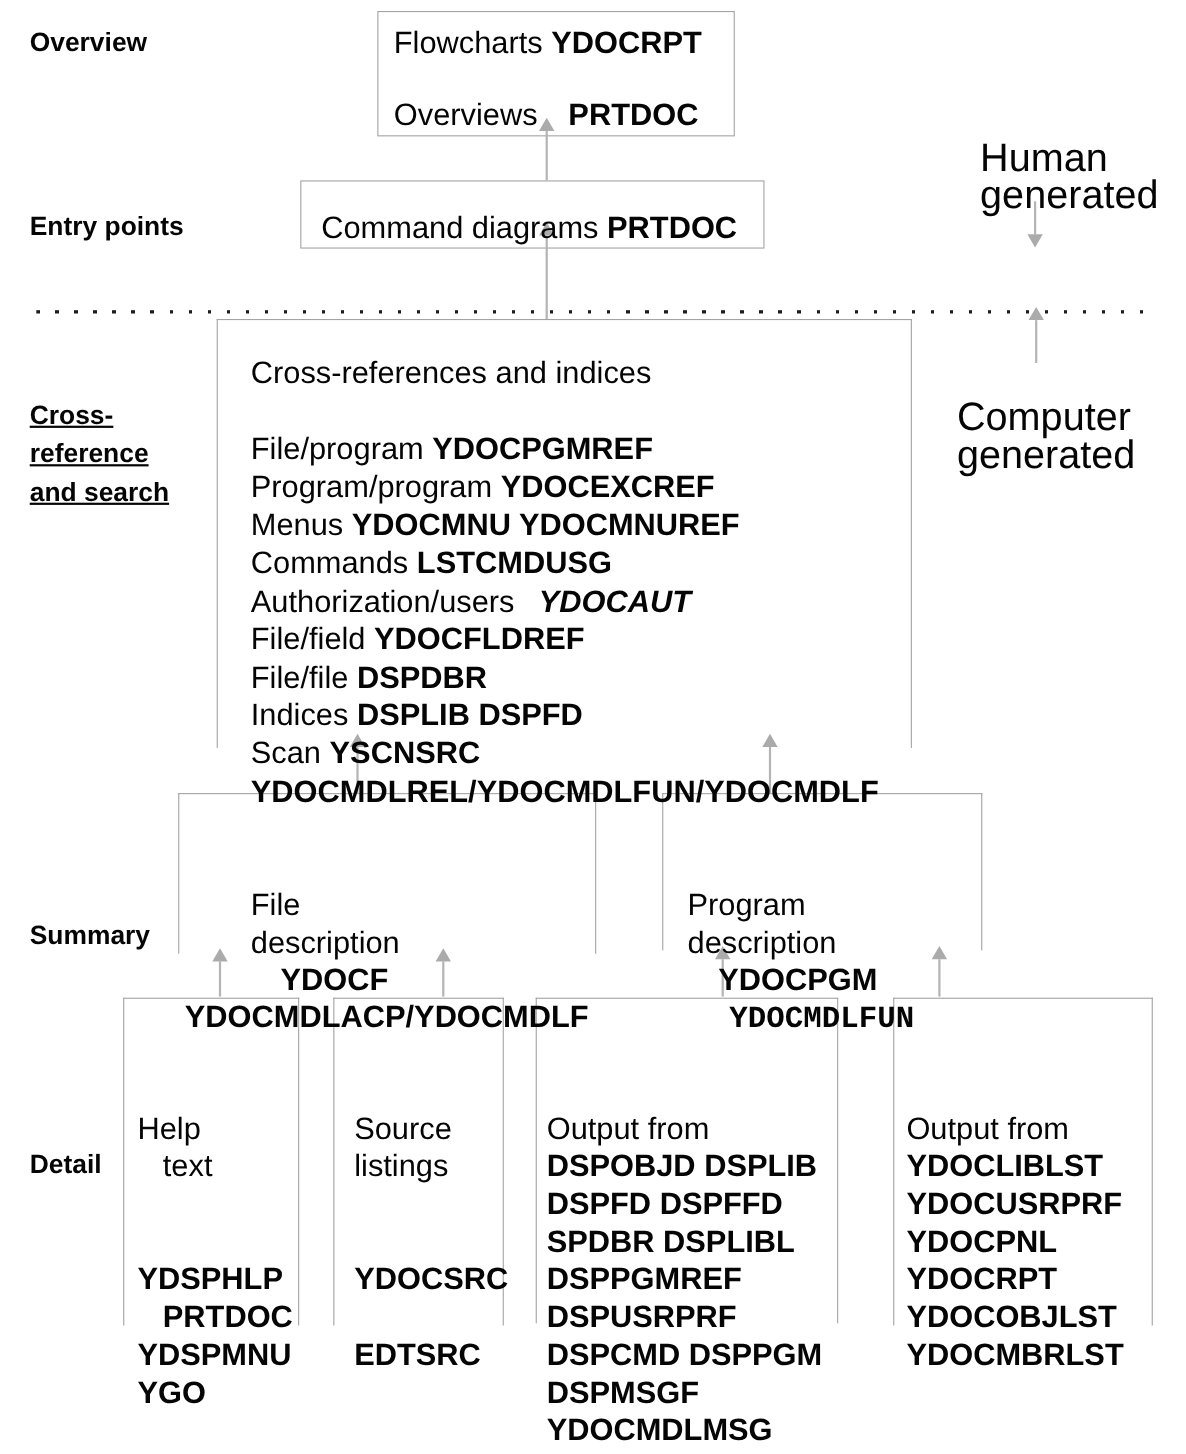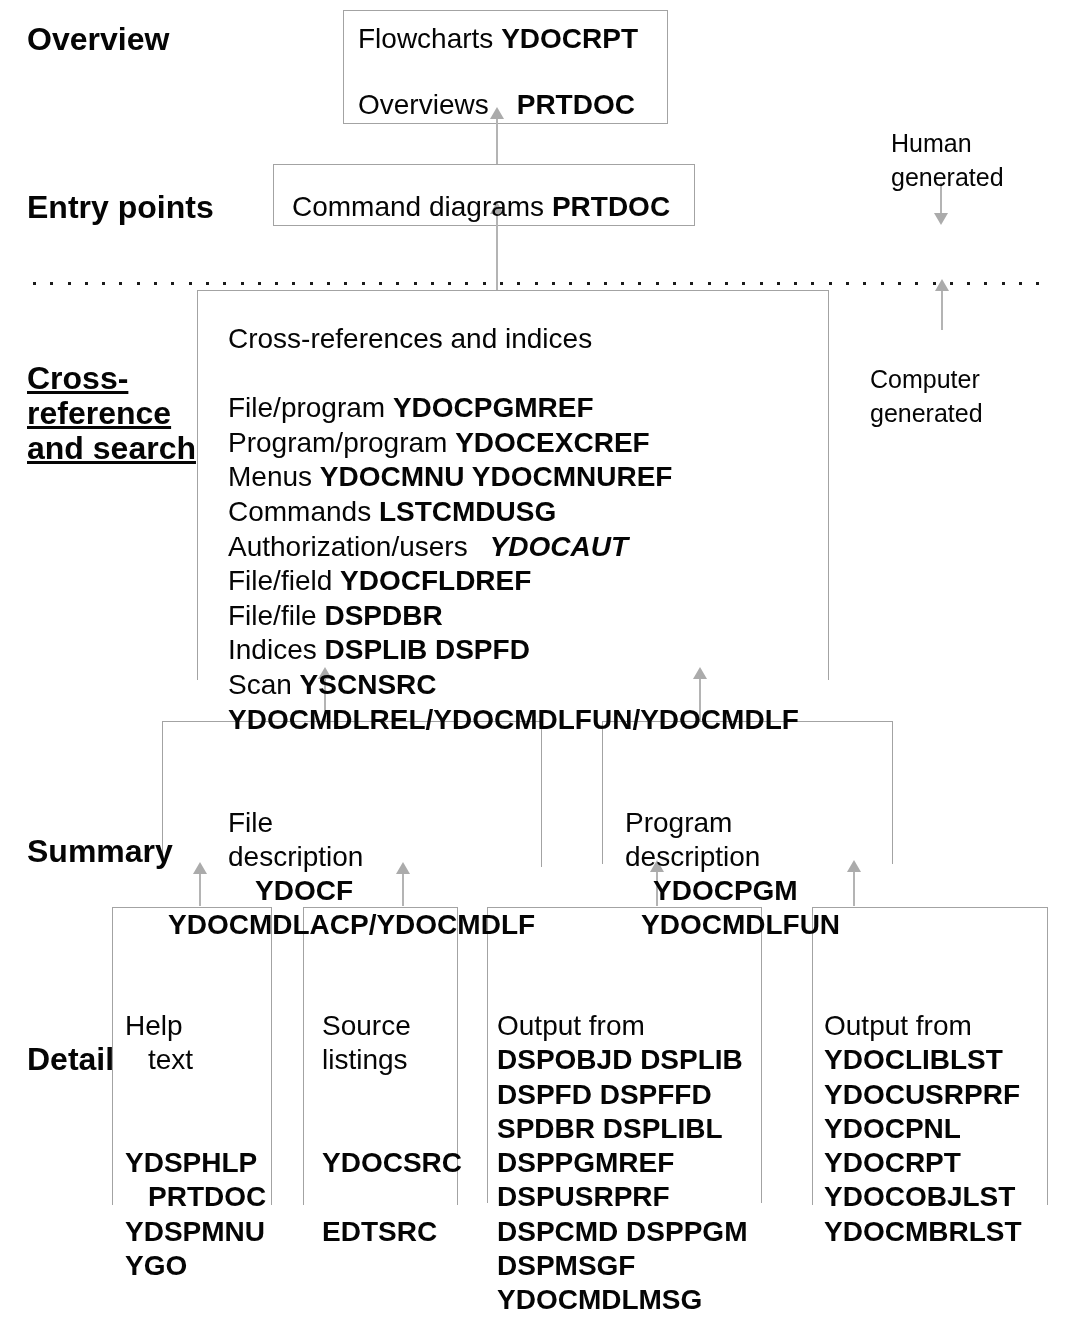--- a/index.html
+++ b/index.html
@@ -29,27 +29,27 @@
   #t-entry{left:292px;top:190px;line-height:34px;}
   #t-crossref{left:228px;top:322px;line-height:34.6px;}
   #t-file{left:228px;top:806px;line-height:34px;}
   #t-program{left:625px;top:806px;line-height:34px;}
   #t-d1{left:125px;top:1009px;line-height:34.3px;}
   #t-d2{left:322px;top:1009px;line-height:34.3px;}
   #t-d3{left:497px;top:1009px;line-height:34.3px;}
   #t-d4{left:824px;top:1009px;line-height:34.3px;}
 
   
-  .lbl{position:absolute;font-size:32px;font-weight:bold;line-height:34.8px;z-index:2;white-space:nowrap;}
+  .lbl{position:absolute;font-size:24px;font-weight:bold;line-height:34.8px;z-index:2;white-space:nowrap;}
   #lbl-overview{left:27px;top:22px;}
   #lbl-entry{left:27px;top:190px;}
   #lbl-crossref{left:27px;top:361px;text-decoration:underline;}
   #lbl-summary{left:27px;top:834px;}
   #lbl-detail{left:27px;top:1042px;}
-  .note{position:absolute;font-size:25px;line-height:34px;z-index:2;white-space:nowrap;}
+  .note{position:absolute;font-size:36px;line-height:34px;z-index:2;white-space:nowrap;}
   #note-human{left:891px;top:126px;}
   #note-computer{left:870px;top:362px;}
 
   
   .dots{position:absolute;left:33px;top:282px;width:1015px;height:3px;z-index:1;
         background:repeating-linear-gradient(90deg,#1c1c1c 0 3px,transparent 3px 17.3px);}
 
   
   .arr{position:absolute;width:14px;z-index:1;}
   .arr .shaft{position:absolute;left:6px;top:0;height:100%;width:2px;background:#b4b4b4;}
@@ -117,21 +117,21 @@
   <div class="lines" id="t-file">
       <div class="line"><span class="seg">File</span></div>
       <div class="line"><span class="seg">description</span></div>
       <div class="line"><span class="seg b" style="margin-left: 27px;">YDOCF</span></div>
       <div class="line"><span class="seg b" style="margin-left: -60px; margin-top: 25px;">YDOCMDLACP/YDOCMDLF</span></div>
     </div>
   <div class="lines" id="t-program">
       <div class="line"><span class="seg">Program</span></div>
       <div class="line"><span class="seg">description</span></div>
       <div class="line"><span class="seg b" style="margin-left: 28px;">YDOCPGM</span></div>
-      <div class="line"><span class="seg b" style="margin-left: 16px;">YDOCMDLFUN</span></div>
+      <div class="line"><span class="seg b" style="margin-left: 38px; font-family: Liberation Mono, monospace;">YDOCMDLFUN</span></div>
     </div>
   <div class="lines" id="t-d1">
       <div class="line"><span class="seg">Help</span></div>
       <div class="line"><span class="seg" style="margin-left: 23px;">text</span></div>
       <div class="line">&nbsp;</div>
       <div class="line">&nbsp;</div>
       <div class="line"><span class="seg b">YDSPHLP</span></div>
       <div class="line"><span class="seg b" style="margin-left: 23px;">PRTDOC</span></div>
       <div class="line"><span class="seg b">YDSPMNU</span></div>
       <div class="line"><span class="seg b">YGO</span></div>

